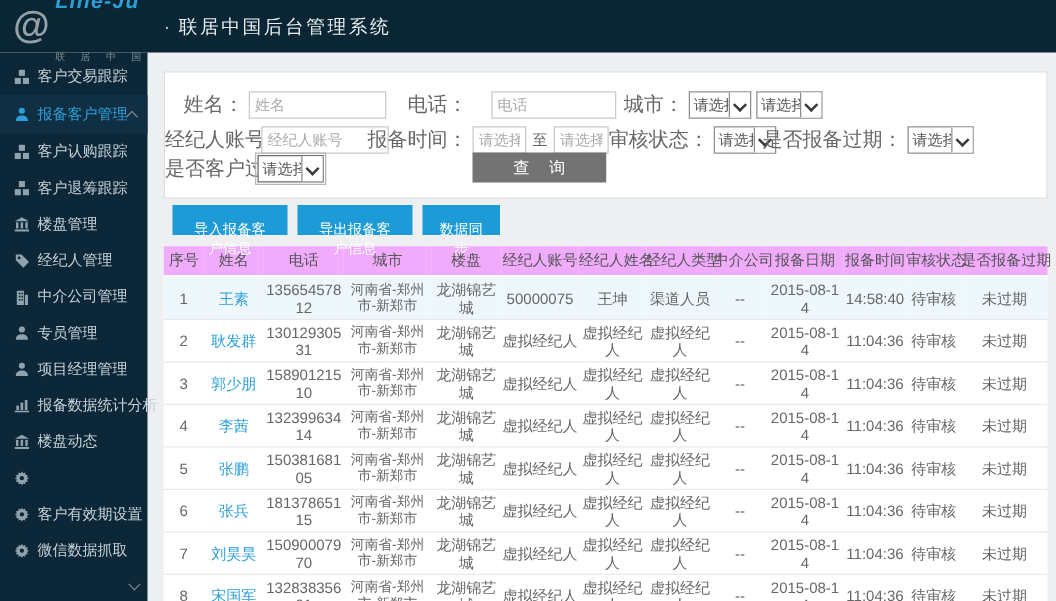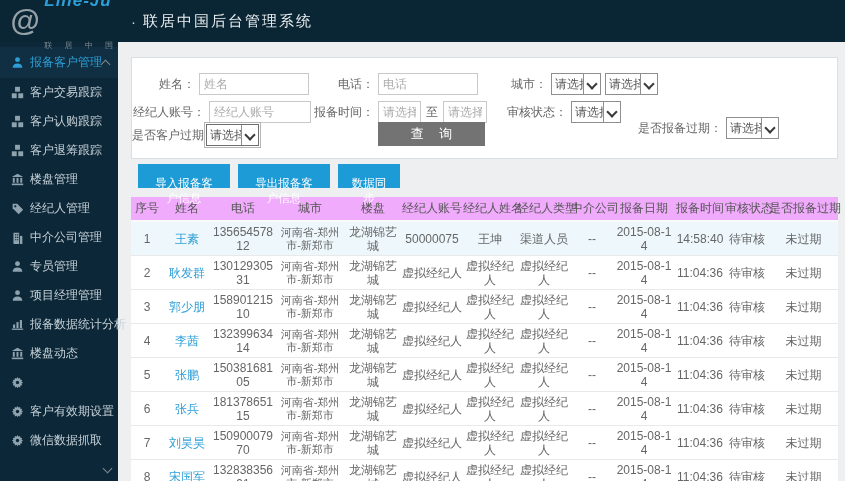--- a/index.html
+++ b/index.html
@@ -51,21 +51,21 @@
   
   .main{
     position:absolute;left:118px;top:42px;right:0;bottom:0;
     padding:15px 7px 0 13px;box-sizing:border-box;background:#EDEFF0;
   }
   .search-panel{
     background:#fff;border:1px solid #DCDFE1;height:100px;position:relative;box-sizing:content-box;
   }
   .f{position:absolute;display:flex;align-items:center;height:22px;}
   .flabel{
-    text-align:right;font-size:12px;color:#666;padding-right:4px;flex:none;
+    text-align:right;font-size:16px;color:#666;padding-right:4px;flex:none;
     white-space:nowrap;overflow:visible;box-sizing:border-box;
   }
   .fin{
     height:22px;box-sizing:border-box;border:1px solid #C9C9C9;font-size:12px;
     padding:0 4px;color:#666;font-family:inherit;outline:none;background:#fff;
   }
   .fin::placeholder{color:#ABABAB;}
   .sel{
     display:inline-flex;align-items:stretch;height:22px;box-sizing:border-box;
     border:1px solid #8E8E8E;background:#fff;flex:none;
@@ -110,39 +110,39 @@
       <span class="brand-name">Line-Ju</span>
       <span class="brand-sub">联 居 中 国</span>
     </span>
   </div>
   <span class="header-sep">·</span>
   <span class="header-title">联居中国后台管理系统</span>
 </div>
 
 <div class="sidebar">
   <div class="side-nav">
-      <div class="side-item active">
-        <span class="ico">
-          <svg viewBox="0 0 16 16" fill="currentColor">
-            <circle cx="8" cy="4.5" r="3"></circle>
-            <path d="M2 14.5c0-3.5 2.7-5.3 6-5.3s6 1.8 6 5.3z"></path>
-          </svg>
-        </span>
-        <span class="lbl">报备客户管理</span>
-        <span class="chev up"></span>
-      </div>
       <div class="side-item">
         <span class="ico">
           <svg viewBox="0 0 16 16" fill="currentColor">
             <rect x="5" y="1" width="6" height="6"></rect>
             <rect x="1" y="9" width="6" height="6"></rect>
             <rect x="9" y="9" width="6" height="6"></rect>
           </svg>
         </span>
         <span class="lbl">客户交易跟踪</span>
+      </div>
+      <div class="side-item active">
+        <span class="ico">
+          <svg viewBox="0 0 16 16" fill="currentColor">
+            <circle cx="8" cy="4.5" r="3"></circle>
+            <path d="M2 14.5c0-3.5 2.7-5.3 6-5.3s6 1.8 6 5.3z"></path>
+          </svg>
+        </span>
+        <span class="lbl">报备客户管理</span>
+        <span class="chev up"></span>
       </div>
       <div class="side-item">
         <span class="ico">
           <svg viewBox="0 0 16 16" fill="currentColor">
             <rect x="5" y="1" width="6" height="6"></rect>
             <rect x="1" y="9" width="6" height="6"></rect>
             <rect x="9" y="9" width="6" height="6"></rect>
           </svg>
         </span>
         <span class="lbl">客户认购跟踪</span>
@@ -259,21 +259,21 @@
 </div>
 
 <div class="main">
 
   <div class="search-panel">
 
     <div class="f" style="top:15px;left:0;">
       <span class="flabel" style="width:67px;">姓名：</span>
       <input class="fin" style="width: 110px;" placeholder="姓名">
     </div>
-    <div class="f" style="top:15px;left:150px;">
+    <div class="f" style="top:15px;left:150px;gap:15px;">
       <span class="flabel" style="width:96px;">电话：</span>
       <input class="fin" style="width: 100px;" placeholder="电话">
     </div>
     <div class="f" style="top:15px;left:300px;">
       <span class="flabel" style="width:119px;">城市：</span>
       <span class="sel" style="width:50px;">
         <span class="sel-text">请选择</span>
         <span class="sel-arrow">
             <span class="chev down"></span>
           </span>
@@ -299,21 +299,21 @@
     </div>
     <div class="f" style="top:43px;left:300px;">
       <span class="flabel" style="width:139px;">审核状态：</span>
       <span class="sel" style="width:50px;">
         <span class="sel-text">请选择</span>
         <span class="sel-arrow">
             <span class="chev down"></span>
           </span>
       </span>
     </div>
-    <div class="f" style="top:43px;left:460px;margin-top:16px;">
+    <div class="f" style="top:43px;left:460px;">
       <span class="flabel" style="width:134px;">是否报备过期：</span>
       <span class="sel" style="width:53px;">
         <span class="sel-text">请选择</span>
         <span class="sel-arrow">
             <span class="chev down"></span>
           </span>
       </span>
     </div>
 
     <div class="f" style="top:66px;left:0;">

